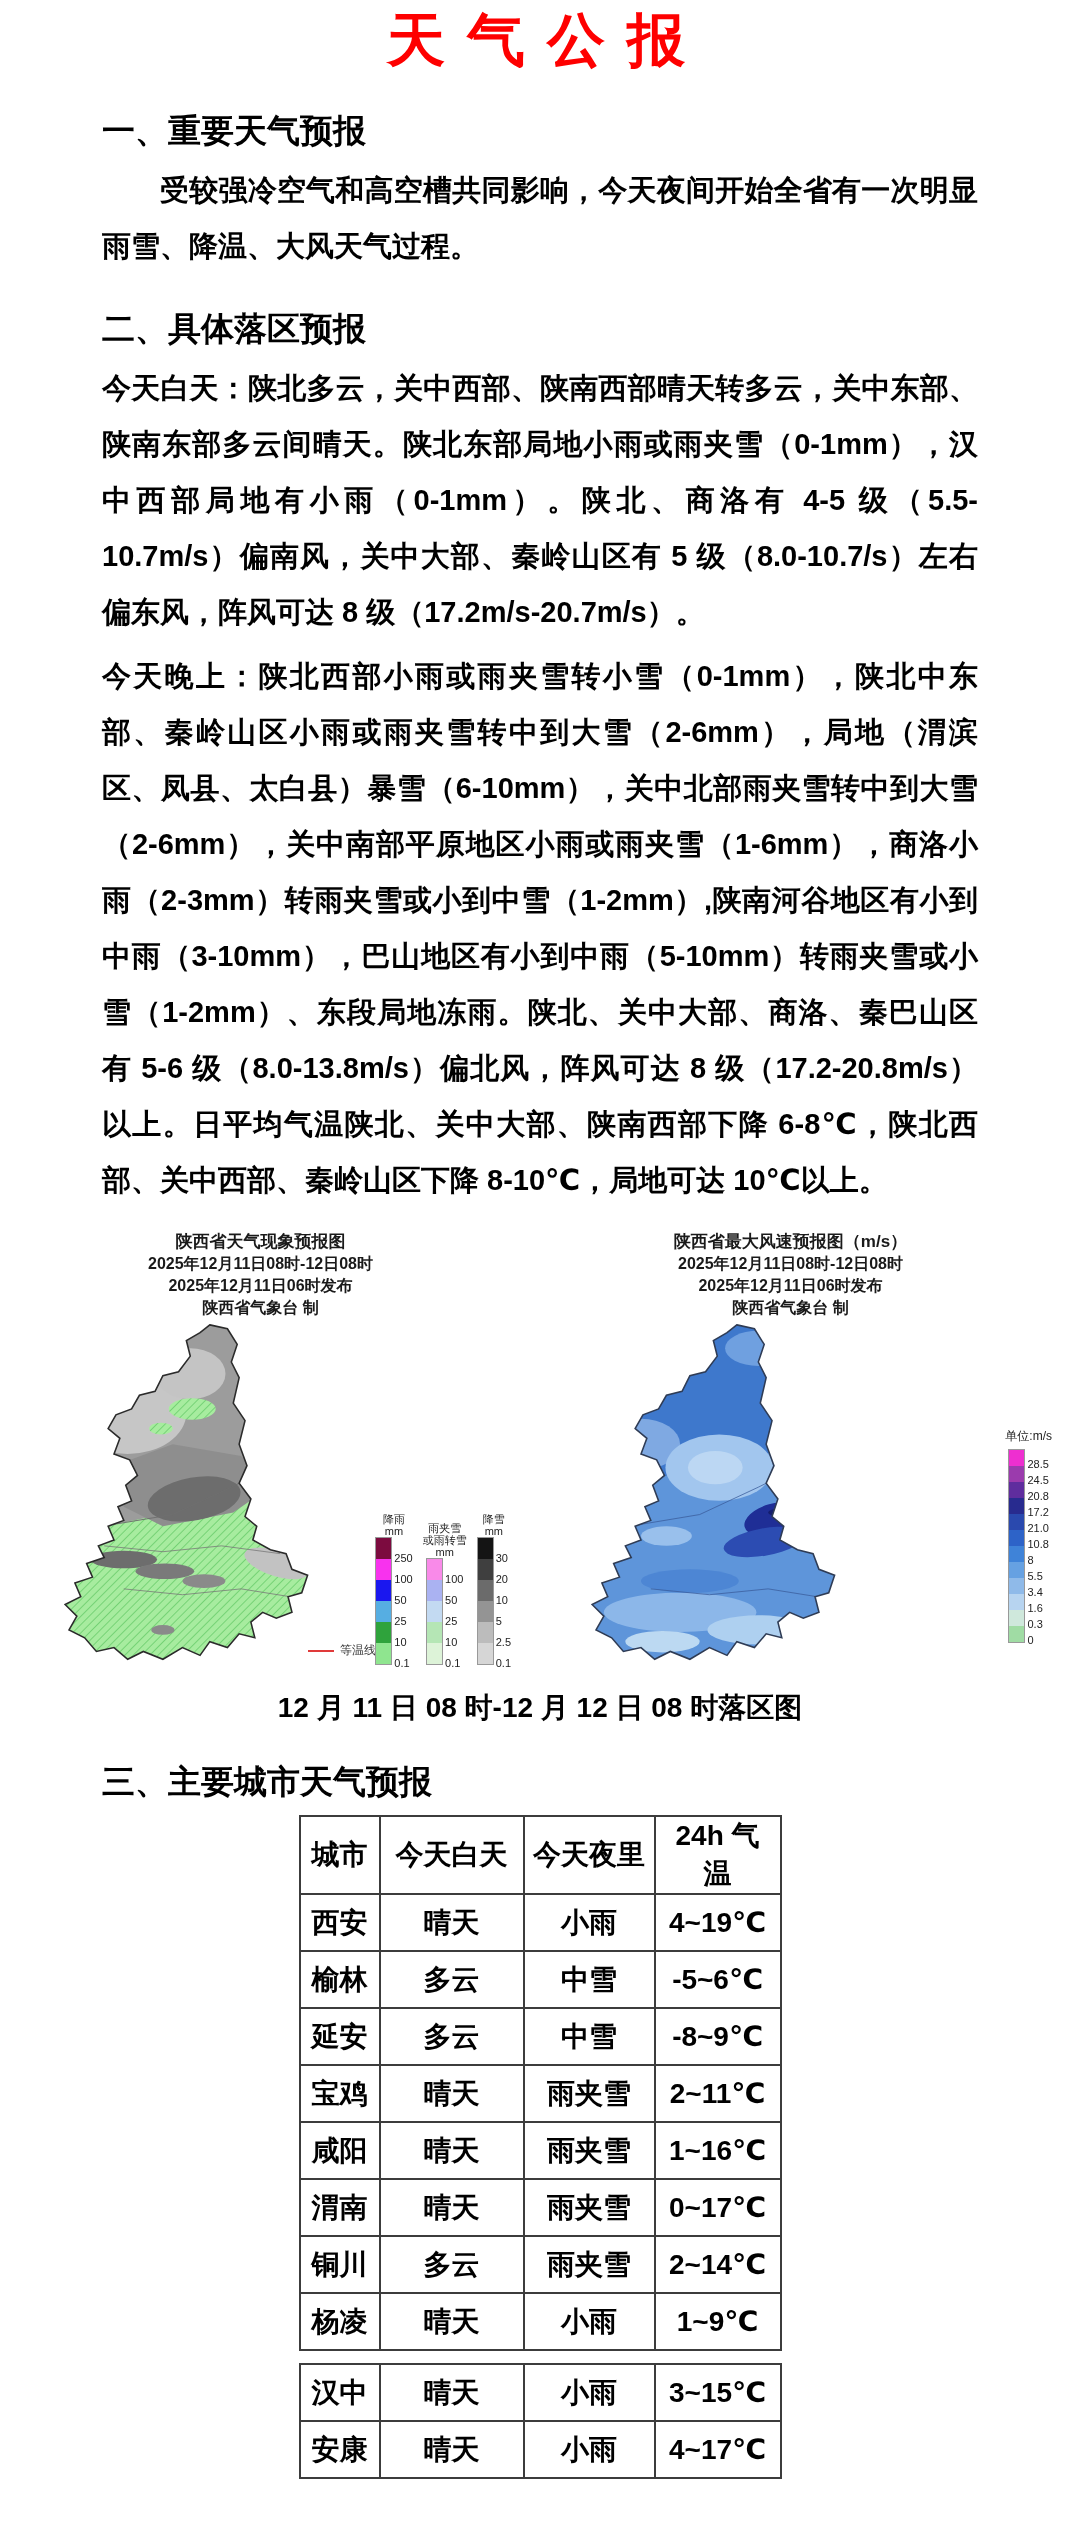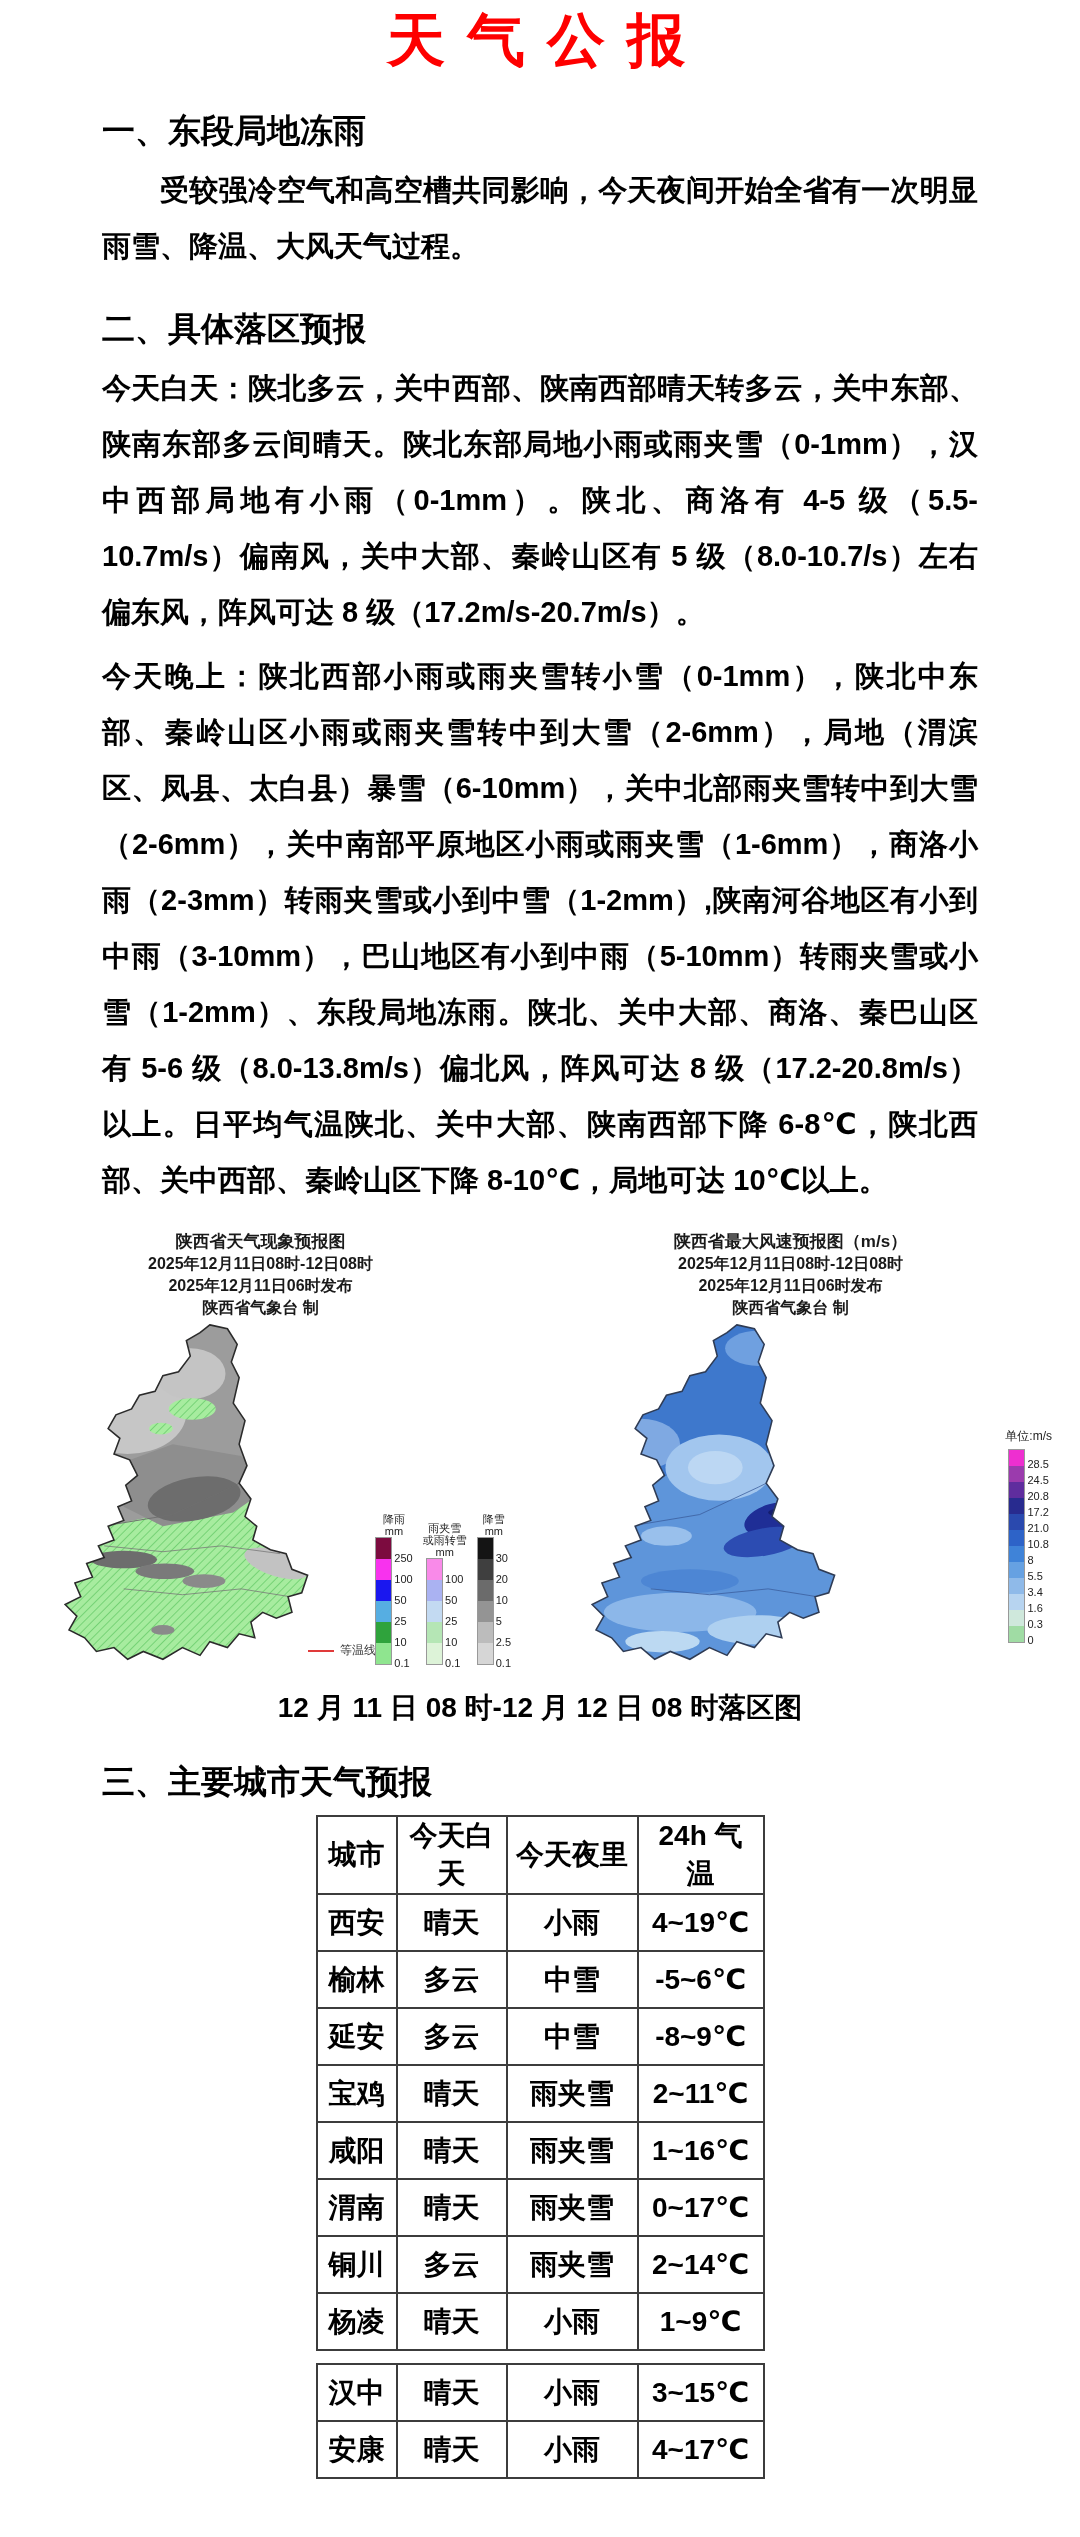--- a/index.html
+++ b/index.html
@@ -50,31 +50,31 @@
   .lgd-seg.wind { width:15px; height:16px; }
   .lgd-tick.wind { height:16px; transform:translateY(5px); }
 
   .maps-caption { margin-top:18px; text-align:center; font-size:28px; font-weight:bold; line-height:38px; }
 
   
   .city-table { border-collapse:collapse; margin:10px auto 0 auto; }
   .city-table.second { margin-top:12px; }
   .city-table td, .city-table th { border:2px solid #3c3c3c; font-size:28px; font-weight:bold;
       text-align:center; vertical-align:middle; height:57px; padding:0 6px; background:#fff; }
-  .col-city { width:80px; } .col-day { width:110px; } .col-night { width:131px; } .col-temp { width:126px; }
+  .col-city { width:80px; } .col-day { width:144px; } .col-night { width:131px; } .col-temp { width:126px; }
 </style>
 </head>
 <body>
 
 <div class="page">
 
   <div class="doc-title" style="color:#fe0000">天气公报</div>
 
 
-  <div class="sec-heading">一、东段局地冻雨</div>
+  <div class="sec-heading">一、重要天气预报</div>
   <div class="para indent">受较强冷空气和高空槽共同影响，今天夜间开始全省有一次明显雨雪、降温、大风天气过程。</div>
 
   <div class="sec-heading">二、具体落区预报</div>
   <div class="para">今天白天：陕北多云，关中西部、陕南西部晴天转多云，关中东部、陕南东部多云间晴天。陕北东部局地小雨或雨夹雪（0-1mm），汉中西部局地有小雨（0-1mm）。陕北、商洛有 4-5 级（5.5-10.7m/s）偏南风，关中大部、秦岭山区有 5 级（8.0-10.7/s）左右偏东风，阵风可达 8 级（17.2m/s-20.7m/s）。</div>
   <div class="para">今天晚上：陕北西部小雨或雨夹雪转小雪（0-1mm），陕北中东部、秦岭山区小雨或雨夹雪转中到大雪（2-6mm），局地（渭滨区、凤县、太白县）暴雪（6-10mm），关中北部雨夹雪转中到大雪（2-6mm），关中南部平原地区小雨或雨夹雪（1-6mm），商洛小雨（2-3mm）转雨夹雪或小到中雪（1-2mm）,陕南河谷地区有小到中雨（3-10mm），巴山地区有小到中雨（5-10mm）转雨夹雪或小雪（1-2mm）、东段局地冻雨。陕北、关中大部、商洛、秦巴山区有 5-6 级（8.0-13.8m/s）偏北风，阵风可达 8 级（17.2-20.8m/s）以上。日平均气温陕北、关中大部、陕南西部下降 6-8℃，陕北西部、关中西部、秦岭山区下降 8-10℃，局地可达 10℃以上。</div>
 
   <div class="maps-row">
 
     <div class="map-panel left">
       <div class="map-titles">

